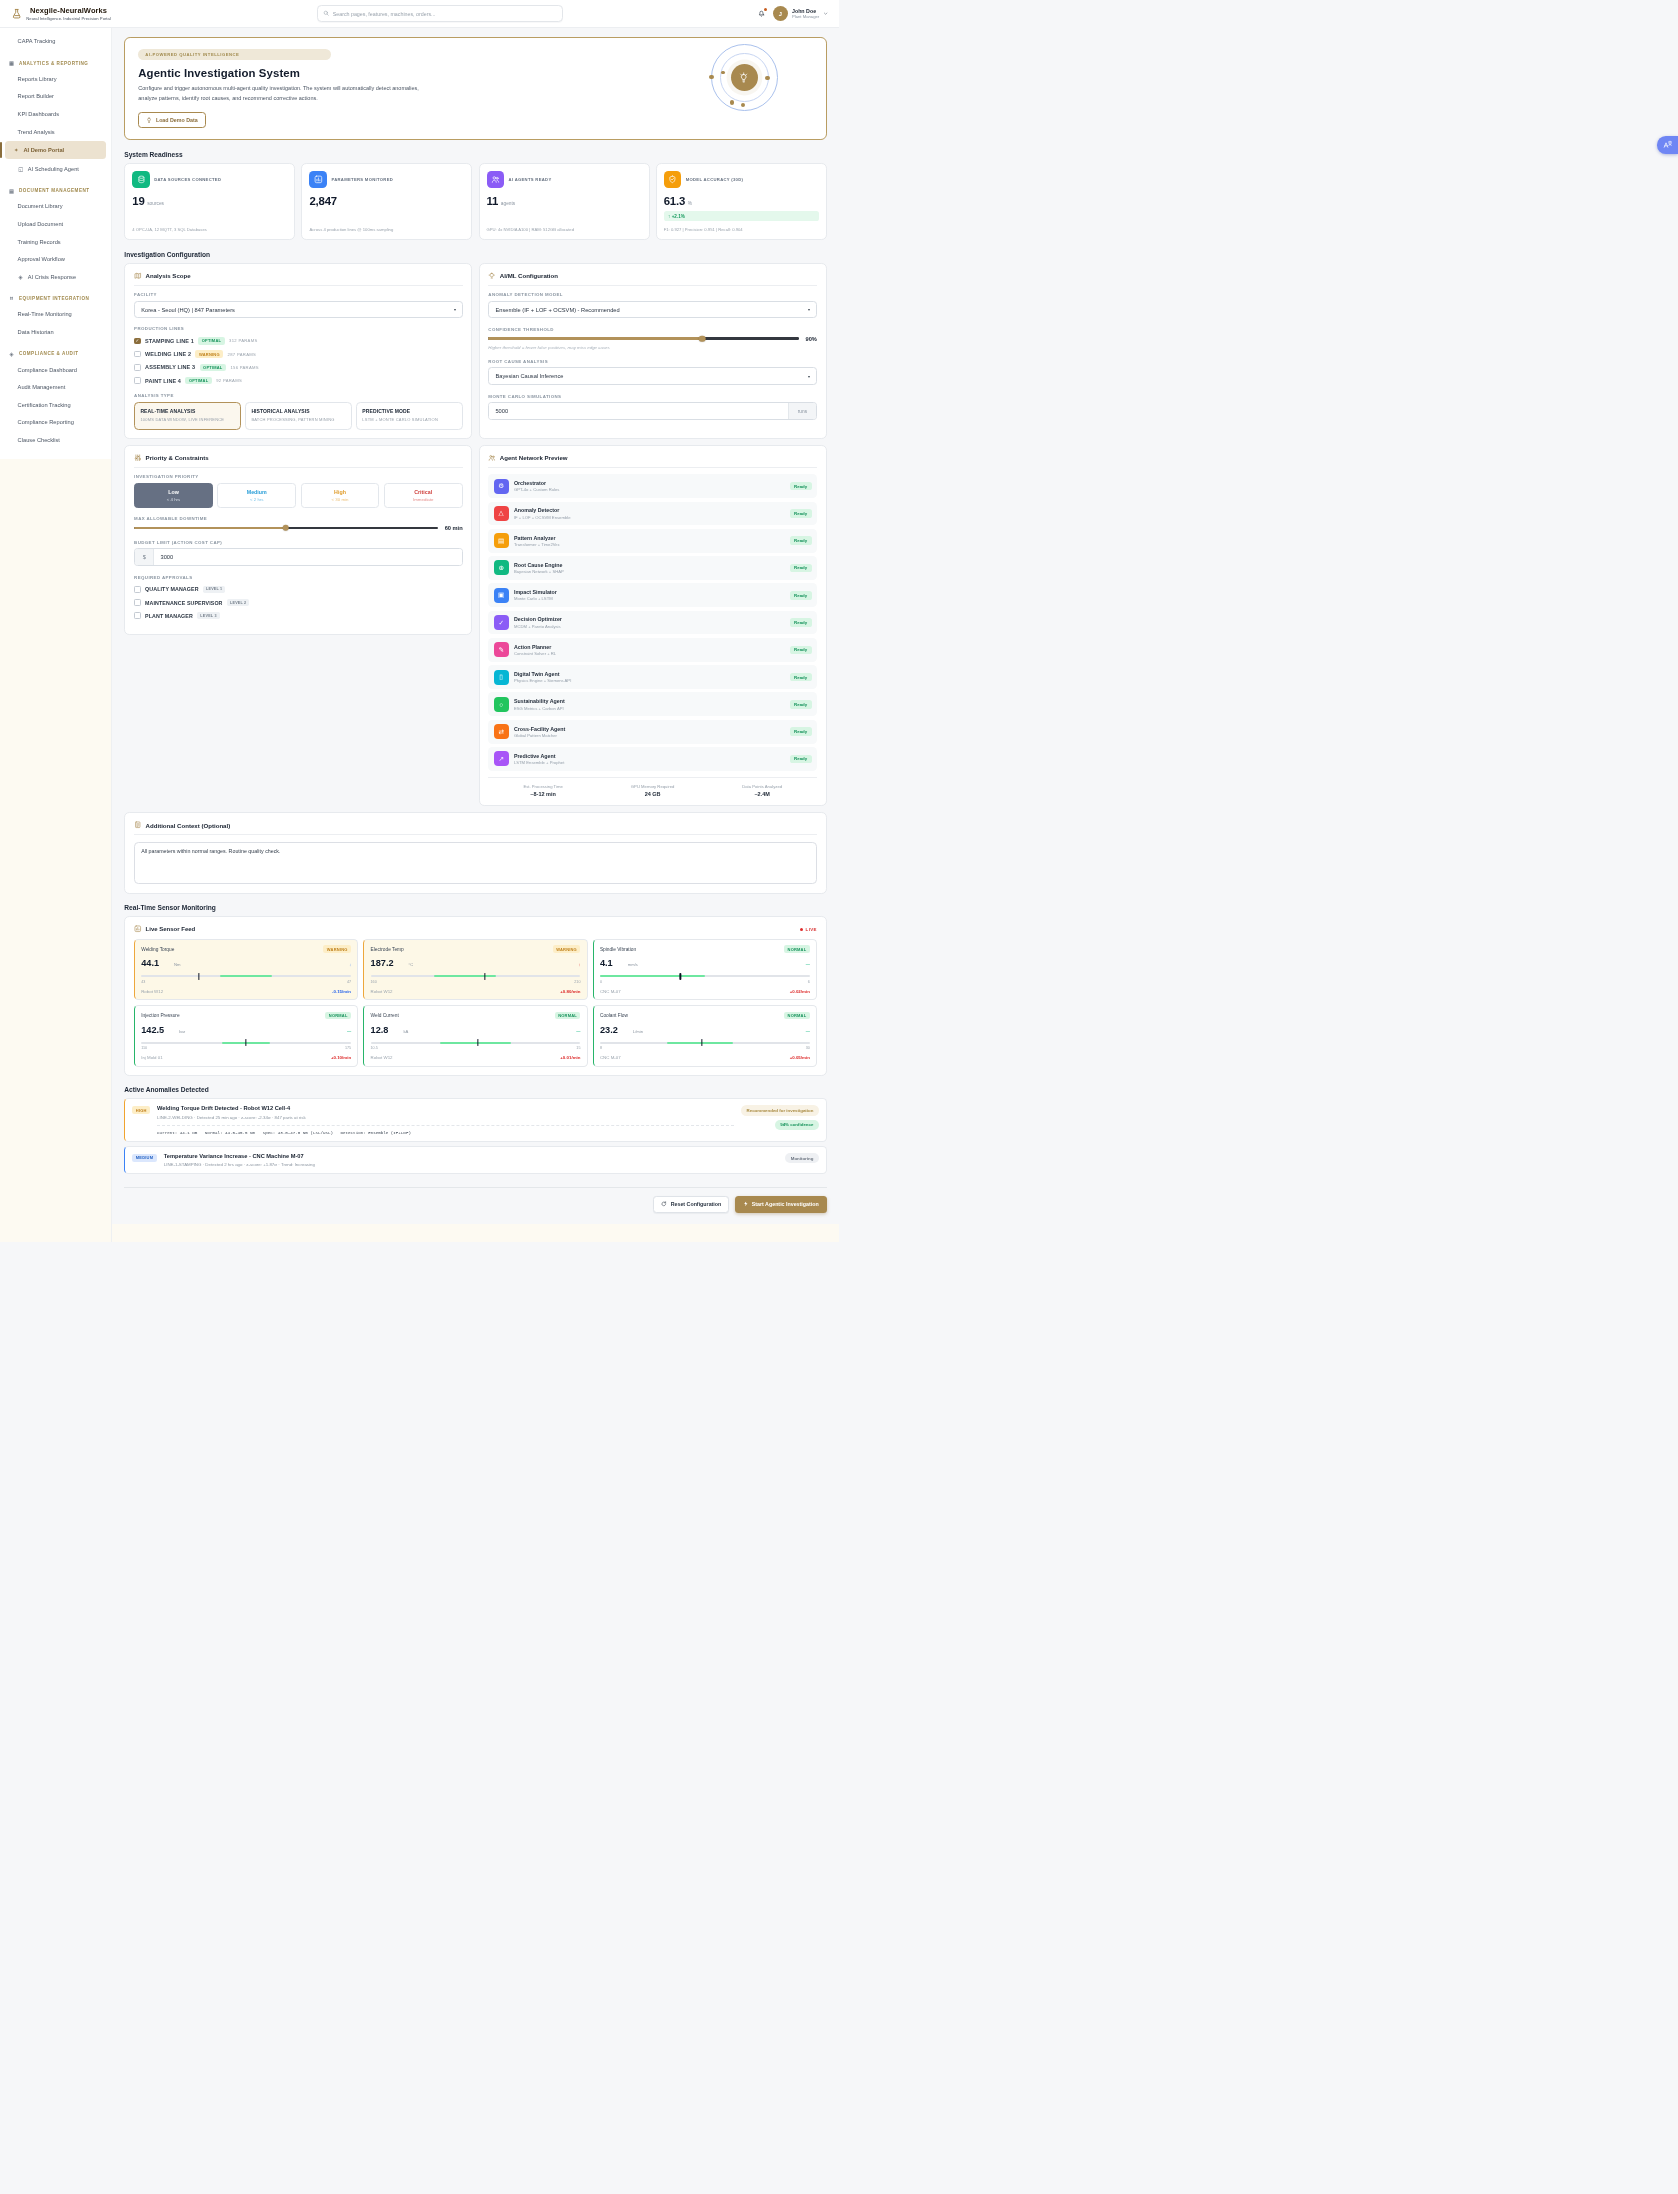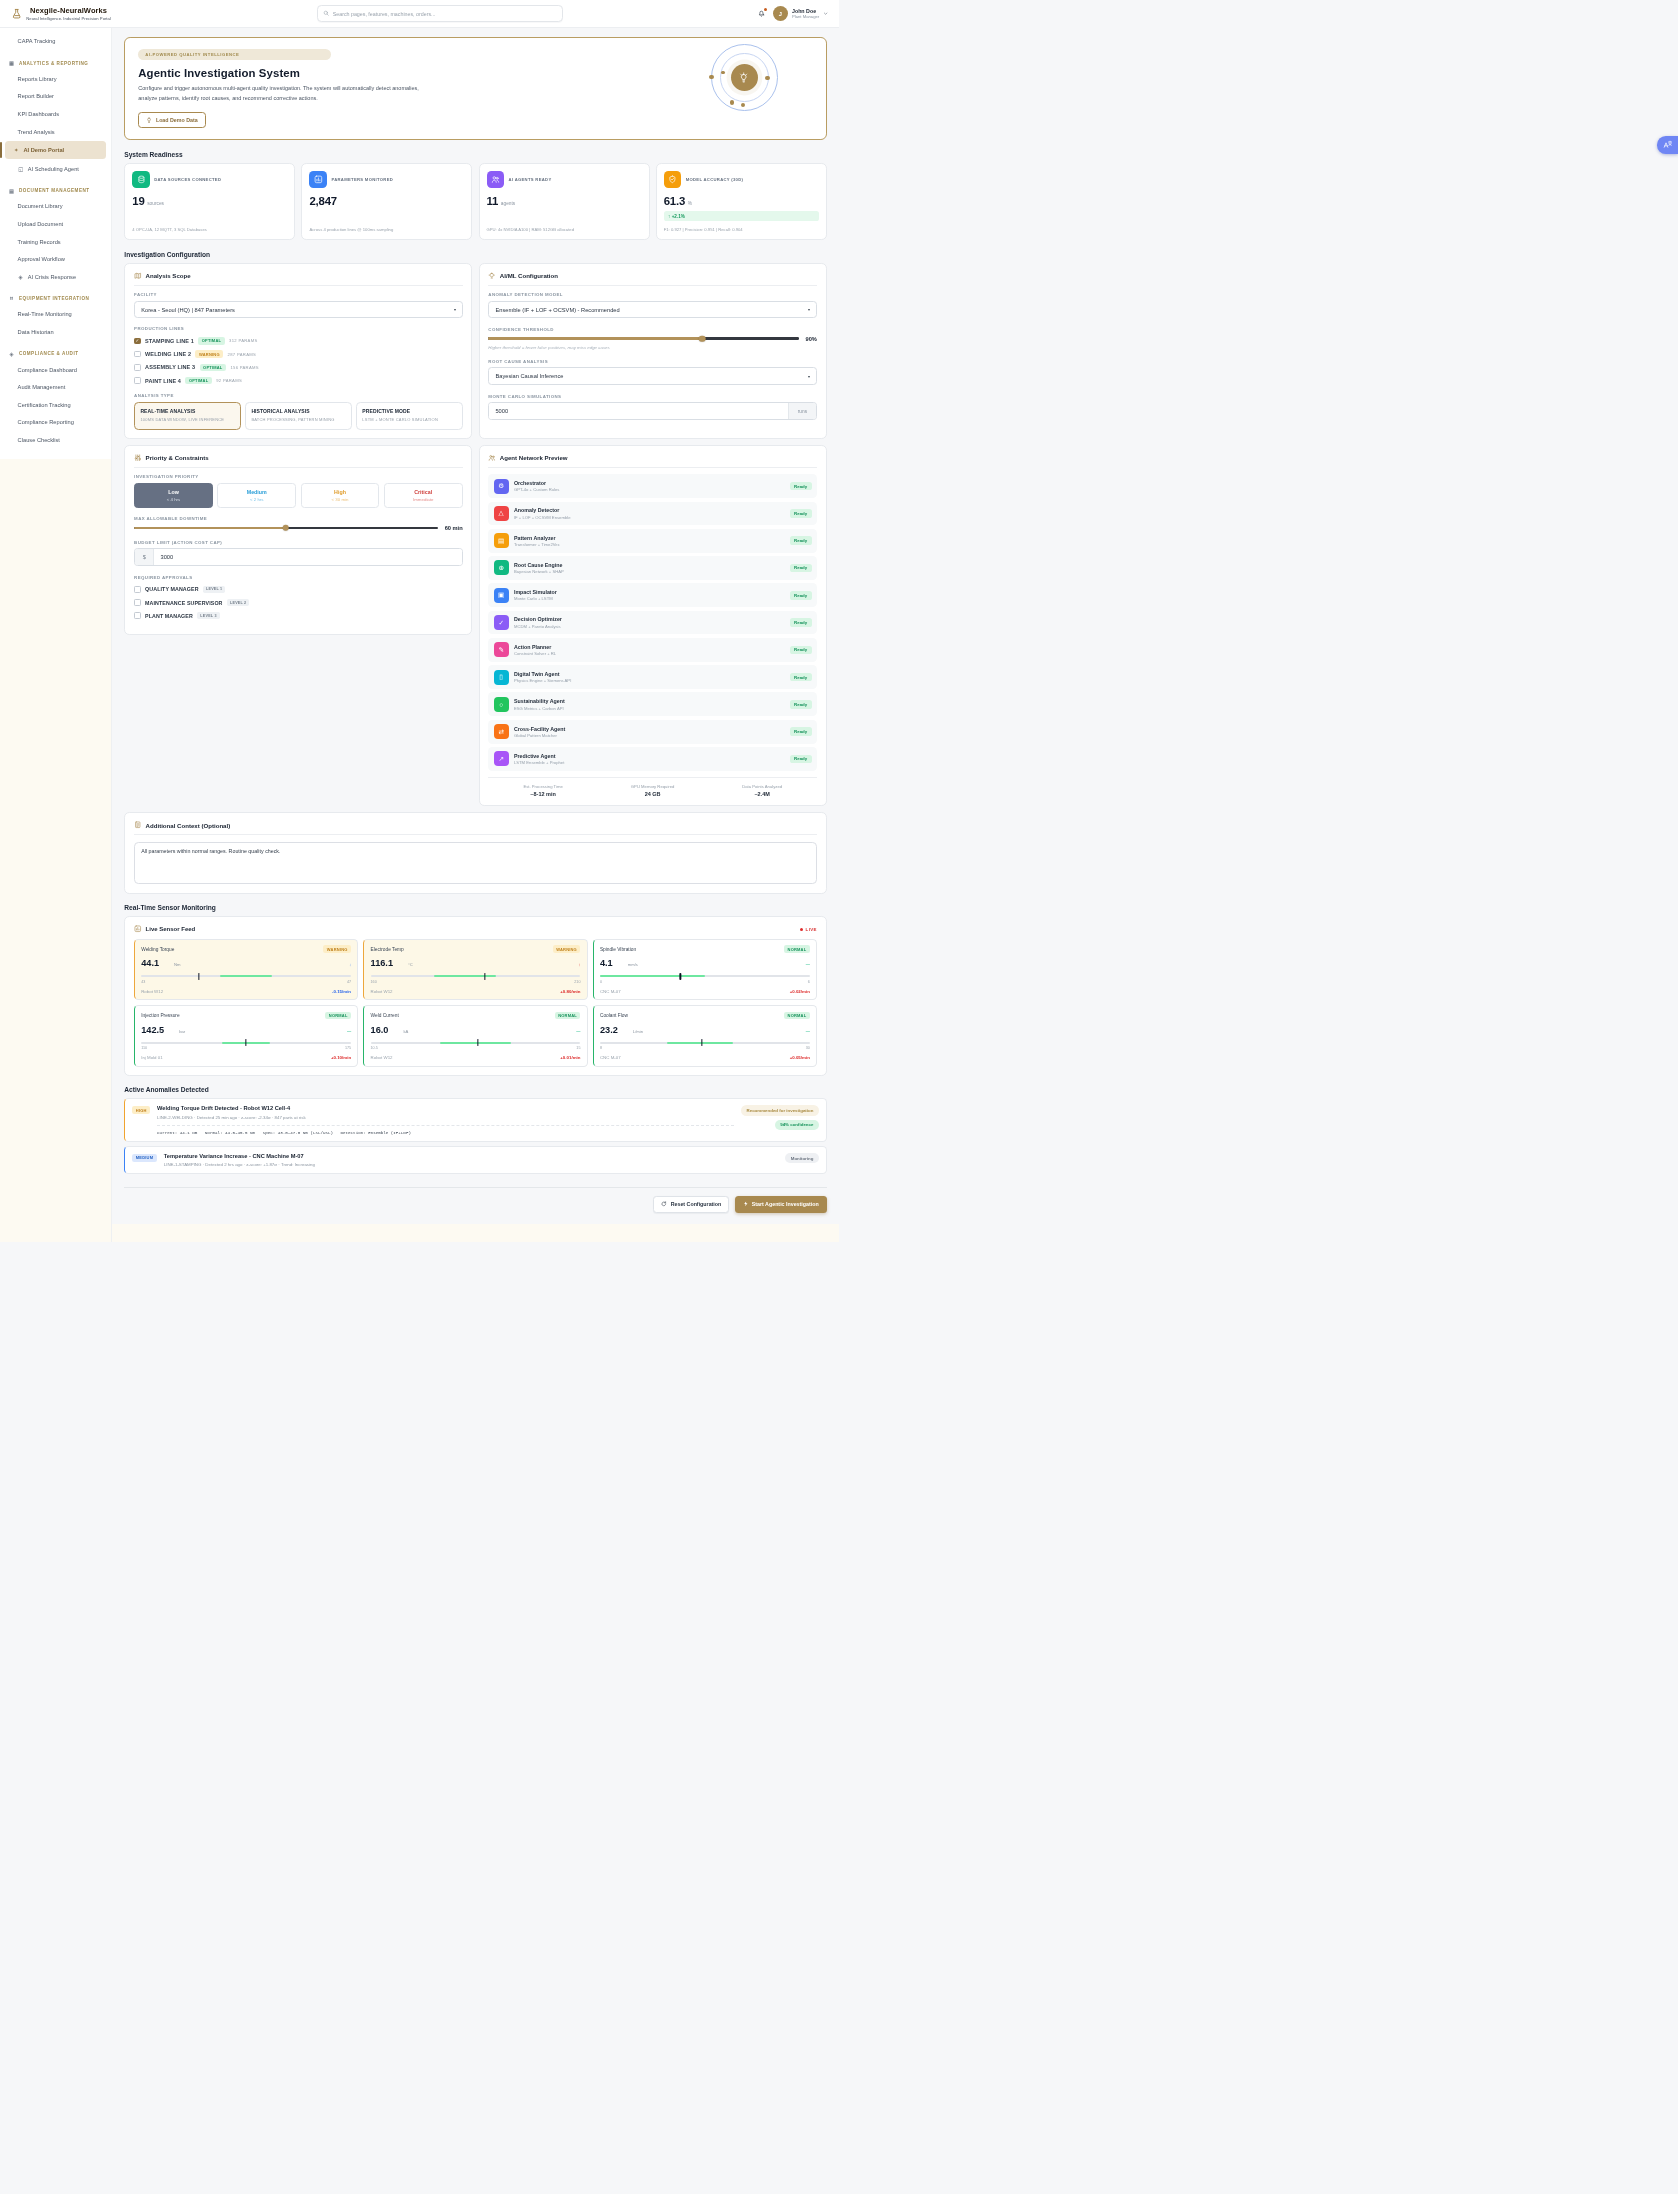--- a/index.html
+++ b/index.html
@@ -820,21 +820,21 @@
               <span class="rate" style="color: rgb(37, 99, 235);">-0.15/min</span>
             </div>
           </div>
 
           <div class="sensor warn">
             <div class="sensor-top">
               <span class="sensor-name">Electrode Temp</span>
               <span class="sbadge warn">WARNING</span>
             </div>
             <div class="sensor-val">
-              <b>116.1</b>
+              <b>187.2</b>
               <span>°C</span>
               <span class="trend" style="color: rgb(220, 38, 38);">↑</span>
             </div>
             <div class="bar">
               <span class="band" style="left: 30%; width: 30%;"></span>
               <span class="marker" style="left: 54.4%;"></span>
             </div>
             <div class="range">
               <span>160</span>
               <span>210</span>
@@ -892,21 +892,21 @@
               <span class="rate" style="color: rgb(220, 38, 38);">+0.10/min</span>
             </div>
           </div>
 
           <div class="sensor">
             <div class="sensor-top">
               <span class="sensor-name">Weld Current</span>
               <span class="sbadge">NORMAL</span>
             </div>
             <div class="sensor-val">
-              <b>16.0</b>
+              <b>12.8</b>
               <span>kA</span>
               <span class="trend" style="color: rgb(16, 185, 129);">—</span>
             </div>
             <div class="bar">
               <span class="band" style="left: 33.3%; width: 33.4%;"></span>
               <span class="marker" style="left: 51.1%;"></span>
             </div>
             <div class="range">
               <span>10.5</span>
               <span>15</span>

